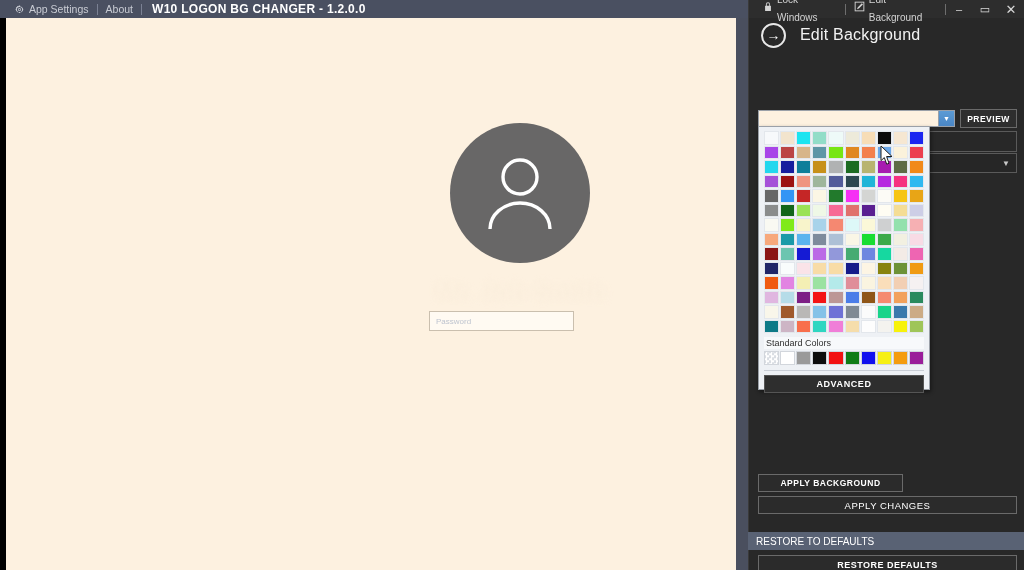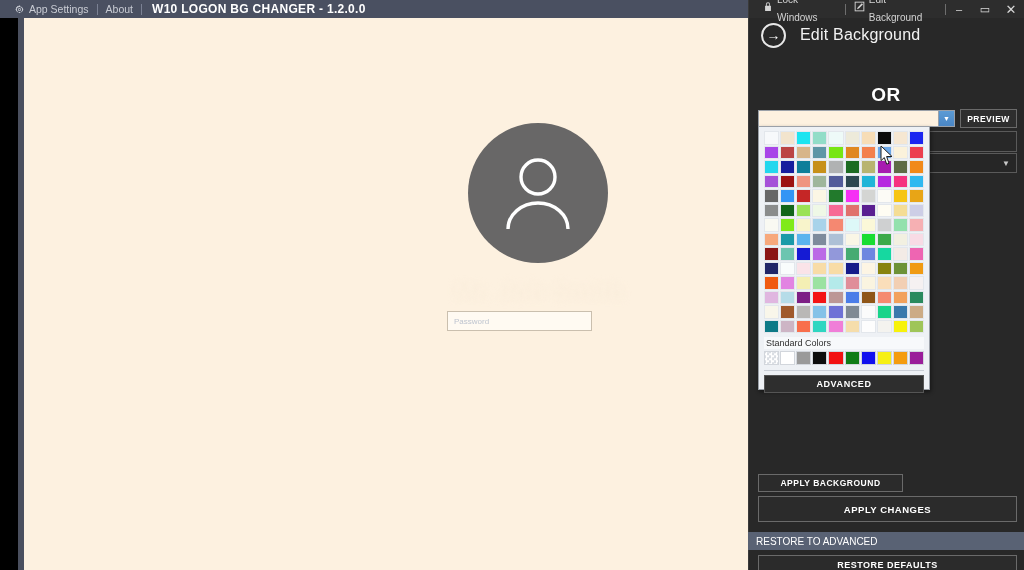--- a/index.html
+++ b/index.html
@@ -27,21 +27,21 @@
   .tb-sep { width: 1px; height: 11px; background: #7b8193; }
   #main-title { font-size: 12px; color: #ffffff; font-weight: 600; letter-spacing: .3px; padding-left: 10px;}
   .gear { display:inline-block; width:11px; height:11px; position:relative; }
   .gear svg { display:block; }
 
   #left-black-strip {
     position: absolute; left: 0; top: 18px; width: 18px; height: 552px;
     background: #000000;
   }
   #preview-canvas {
-    position: absolute; left: 24px; top: 18px; width: 730px; height: 552px;
+    position: absolute; left: 6px; top: 18px; width: 730px; height: 552px;
     background: #fdf1e0;
     overflow: hidden;
   }
   #avatar-circle {
     position: absolute; left: 444px; top: 105px;
     width: 140px; height: 140px; border-radius: 50%;
     background: #686767;
   }
   #avatar-circle svg { position:absolute; left:34px; top:32px; }
   #username-ghost {
@@ -190,23 +190,23 @@
   }
 
   
   #share-button {
     position: absolute; left: 758px; top: 474px; width: 145px; height: 18px;
     border: 1px solid #6a6a6a; background: #2b2b2b;
     color: #ffffff; font-size: 8.5px; font-weight: 700; letter-spacing: .5px;
     display:flex; align-items:center; justify-content:center;
   }
   #apply-button {
-    position: absolute; left: 758px; top: 496px; width: 259px; height: 26px;
+    position: absolute; left: 758px; top: 496px; width: 259px; height: 18px;
     border: 1px solid #6a6a6a; background: #2b2b2b;
-    color: #ffffff; font-size: 9.5px; font-weight: 700; letter-spacing: .5px;
+    color: #ffffff; font-size: 9.5px; font-weight: 400; letter-spacing: .5px;
     display:flex; align-items:center; justify-content:center;
   }
   #restore-section-label {
     position: absolute; left: 748px; top: 532px; width: 276px; height: 18px;
     background: #596274; color: #ffffff; font-size: 10px;
     display:flex; align-items:center; padding-left: 8px;
   }
   #restore-button {
     position: absolute; left: 758px; top: 555px; width: 259px; height: 20px;
     border: 1px solid #6a6a6a; background: #2b2b2b;
@@ -288,21 +288,20 @@
       </div>
     </div>
 
     <div id="panel-header">
       <div id="back-circle">→</div>
       <div id="panel-title">Edit Background</div>
     </div>
   </div>
 
 
-  <div id="or-label">OR</div>
 
   <div id="solid-color-label">SOLID COLOR</div>
 
   <div id="style-dropdown">
     <span></span>
     <span class="caret">▼</span>
   </div>
 
   <div id="color-combo">
     <div class="swatch" style="background: rgb(253, 241, 224);"></div>
@@ -472,16 +471,16 @@
   </div>
 
   <div id="cursor">
     <svg width="14" height="20" viewBox="0 0 14 20">
       <path d="M1 1l11 10.5H6.6L9 18.3l-2.3.9-2.4-6.6L1 15.6z" fill="#ffffff" stroke="#202020" stroke-width="1"></path>
     </svg>
   </div>
 
   <div id="share-button">APPLY BACKGROUND</div>
   <div id="apply-button">APPLY CHANGES</div>
-  <div id="restore-section-label">RESTORE TO ADVANCED</div>
+  <div id="restore-section-label">RESTORE TO DEFAULTS</div>
   <div id="restore-button">RESTORE DEFAULTS</div>
 
 </div>
 
 </body></html>

